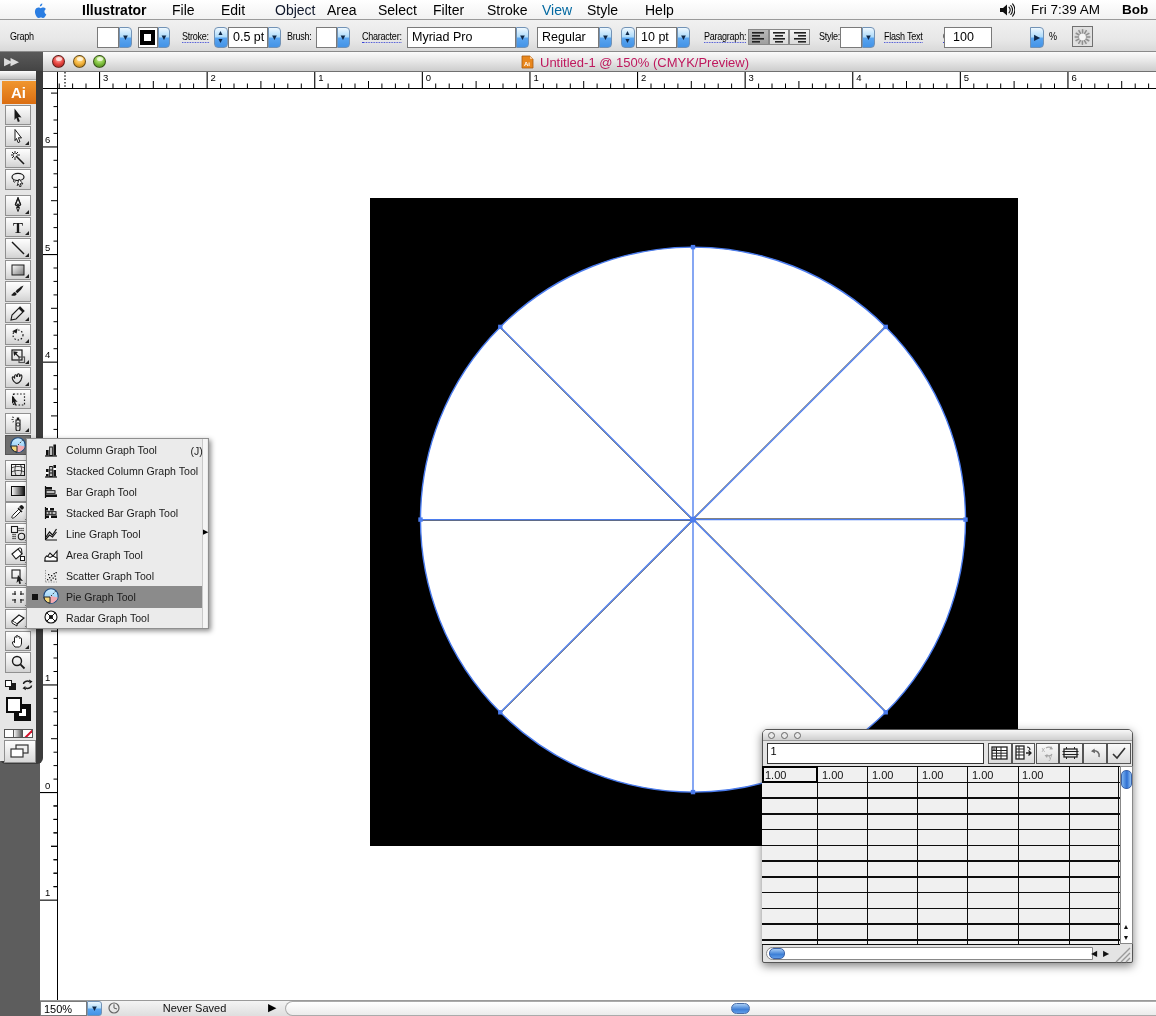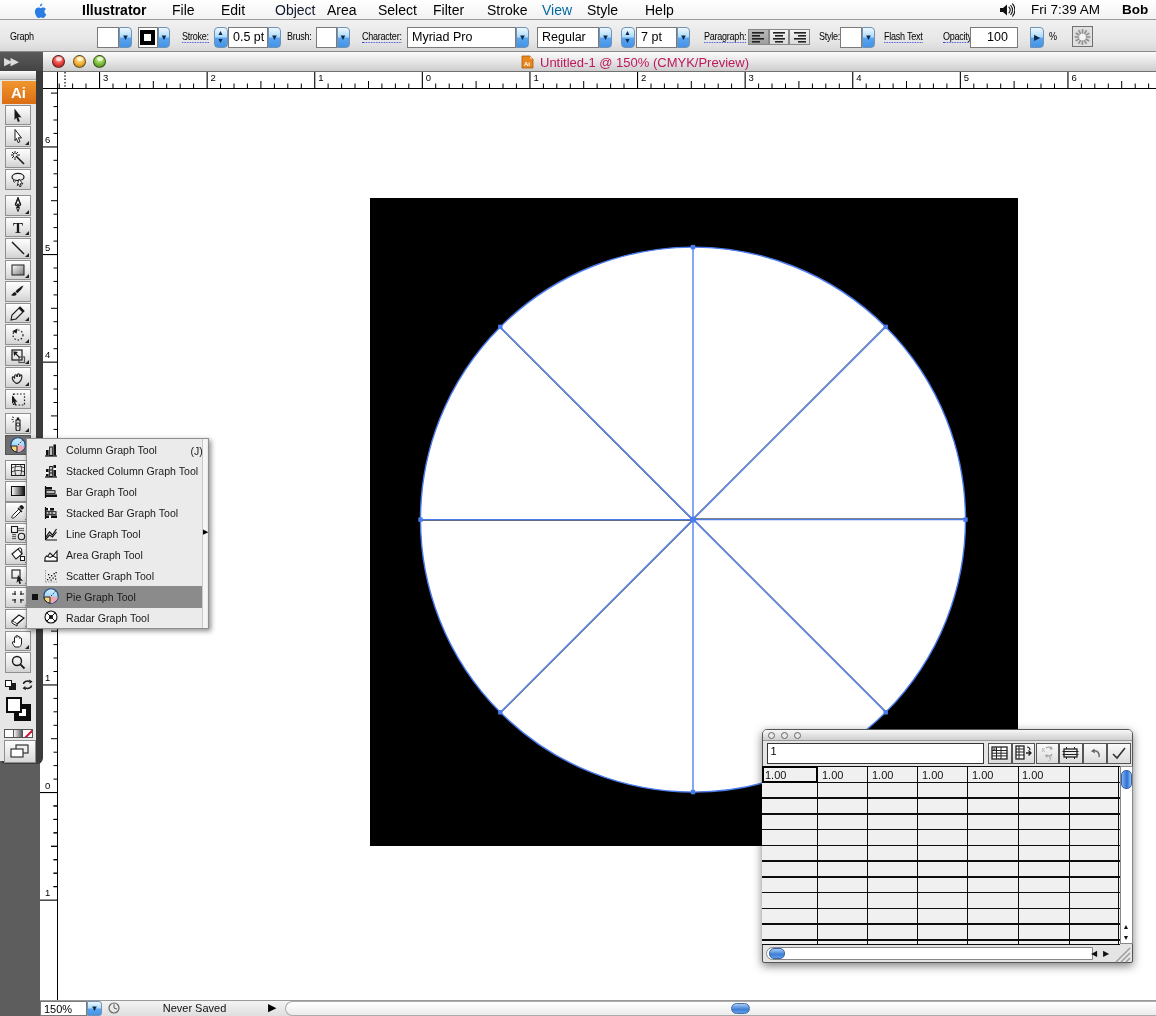--- a/index.html
+++ b/index.html
@@ -59,21 +59,21 @@
 <div class="aqb" style="position:absolute;left:336.5px;top:26.5px;width:13px;height:21px;font-size:8px;line-height:19px;border-radius:0 4px 4px 0;">▼</div>
 <div class="lnk" style="position:absolute;left:362px;top:30px;font-size:11px;letter-spacing:-0.3px;white-space:nowrap;transform:scale(0.82,1);transform-origin:0 0;"><i>Character:</i></div>
 <div class="fld" style="position:absolute;left:407px;top:26.5px;width:109px;height:21px;font-size:12.5px;line-height:19px;padding-left:4px;">Myriad Pro</div>
 <div class="aqb" style="position:absolute;left:516px;top:26.5px;width:13px;height:21px;font-size:8px;line-height:19px;border-radius:0 4px 4px 0;">▼</div>
 <div class="fld" style="position:absolute;left:537px;top:26.5px;width:62px;height:21px;font-size:12.5px;line-height:19px;padding-left:4px;">Regular</div>
 <div class="aqb" style="position:absolute;left:599px;top:26.5px;width:13px;height:21px;font-size:8px;line-height:19px;border-radius:0 4px 4px 0;">▼</div>
 <div class="aqb" style="position:absolute;left:620.5px;top:26.5px;width:14px;height:21px;border-radius:4px;text-align:center;">
       <div style="font-size:7px;line-height:9px;color:#0d2748;">▲</div>
       <div style="font-size:7px;line-height:8px;color:#0d2748;">▼</div>
     </div>
-<div class="fld" style="position:absolute;left:636px;top:26.5px;width:41px;height:21px;font-size:12.5px;line-height:19px;padding-left:4px;">7 pt</div>
+<div class="fld" style="position:absolute;left:636px;top:26.5px;width:41px;height:21px;font-size:12.5px;line-height:19px;padding-left:4px;">10 pt</div>
 <div class="aqb" style="position:absolute;left:677px;top:26.5px;width:13px;height:21px;font-size:8px;line-height:19px;border-radius:0 4px 4px 0;">▼</div>
 <div class="lnk" style="position:absolute;left:704px;top:30px;font-size:11px;letter-spacing:-0.3px;white-space:nowrap;transform:scale(0.82,1);transform-origin:0 0;"><i>Paragraph:</i></div>
 <div style="position:absolute;left:748.0px;top:28.5px;width:20.7px;height:16.5px;border:1px solid #888;box-sizing:border-box;background:linear-gradient(180deg,#b8b8b8,#9f9f9f);display:flex;align-items:center;justify-content:center;">
       <svg width="16" height="16" viewBox="0 0 16 16" style="display:block;">
         <rect x="2" y="3" width="12" height="1.6" fill="#222"></rect>
         <rect x="2" y="6" width="8" height="1.6" fill="#222"></rect>
         <rect x="2" y="9" width="12" height="1.6" fill="#222"></rect>
         <rect x="2" y="12" width="8" height="1.6" fill="#222"></rect>
       </svg>
     </div>
@@ -91,21 +91,21 @@
         <rect x="6" y="6" width="8" height="1.6" fill="#222"></rect>
         <rect x="2" y="9" width="12" height="1.6" fill="#222"></rect>
         <rect x="6" y="12" width="8" height="1.6" fill="#222"></rect>
       </svg>
     </div>
 <div style="position:absolute;left:819px;top:30px;font-size:11px;letter-spacing:-0.3px;white-space:nowrap;transform:scale(0.82,1);transform-origin:0 0;">Style:</div>
 <div class="fld" style="position:absolute;left:840px;top:26.5px;width:22px;height:21px;"></div>
 <div class="aqb" style="position:absolute;left:862px;top:26.5px;width:13px;height:21px;font-size:8px;line-height:19px;border-radius:0 4px 4px 0;">▼</div>
 <div class="lnk" style="position:absolute;left:884px;top:30px;font-size:11px;letter-spacing:-0.3px;white-space:nowrap;transform:scale(0.82,1);transform-origin:0 0;"><i>Flash Text</i></div>
 <div class="lnk" style="position:absolute;left:943px;top:30px;font-size:11px;letter-spacing:-0.3px;white-space:nowrap;transform:scale(0.82,1);transform-origin:0 0;"><i>Opacity:</i></div>
-<div class="fld" style="position:absolute;left:970px;top:26.5px;width:48px;height:21px;font-size:12.5px;line-height:19px;padding-left:16px;">100</div>
+<div class="fld" style="position:absolute;left:944px;top:26.5px;width:48px;height:21px;font-size:12.5px;line-height:19px;padding-left:8px;">100</div>
 <div class="aqb" style="position:absolute;left:1030px;top:26.5px;width:14px;height:21px;font-size:8px;line-height:19px;border-radius:0 4px 4px 0;">▶</div>
 <div style="position:absolute;left:1049px;top:30px;font-size:11px;letter-spacing:-0.3px;white-space:nowrap;transform:scale(0.82,1);transform-origin:0 0;">%</div>
 <div style="position:absolute;left:1072px;top:26px;width:21px;height:21px;border:1px solid #707070;background:#e0e0e0;box-sizing:border-box;display:flex;align-items:center;justify-content:center;">
       <svg width="20" height="20" viewBox="0 0 20 20" style="display:block;">
         <circle cx="10" cy="10" r="8.6" fill="#d8d8d8"></circle>
         <rect x="9.3" y="1.5" width="1.6" height="5.2" rx=".8" fill="#8f8f8f" transform="rotate(0 10 10)"></rect>
         <rect x="9.3" y="1.5" width="1.6" height="5.2" rx=".8" fill="#8f8f8f" transform="rotate(30 10 10)"></rect>
         <rect x="9.3" y="1.5" width="1.6" height="5.2" rx=".8" fill="#8f8f8f" transform="rotate(60 10 10)"></rect>
         <rect x="9.3" y="1.5" width="1.6" height="5.2" rx=".8" fill="#8f8f8f" transform="rotate(90 10 10)"></rect>
         <rect x="9.3" y="1.5" width="1.6" height="5.2" rx=".8" fill="#8f8f8f" transform="rotate(120 10 10)"></rect>

